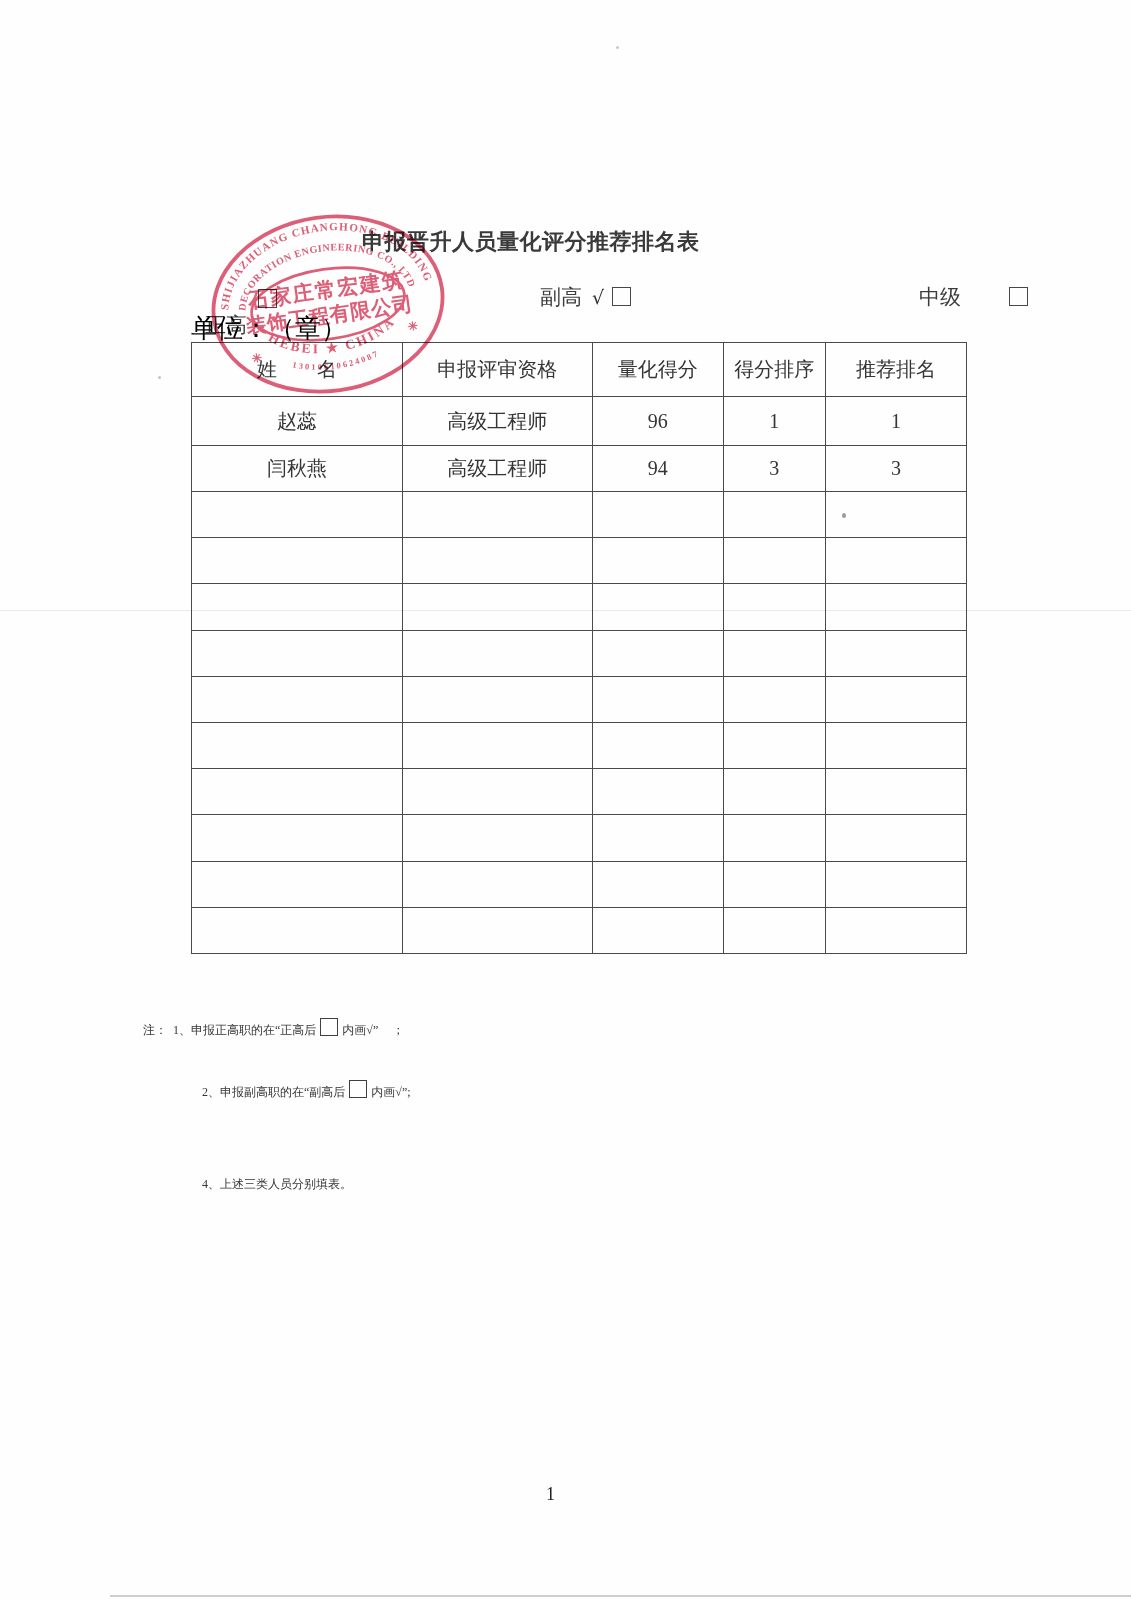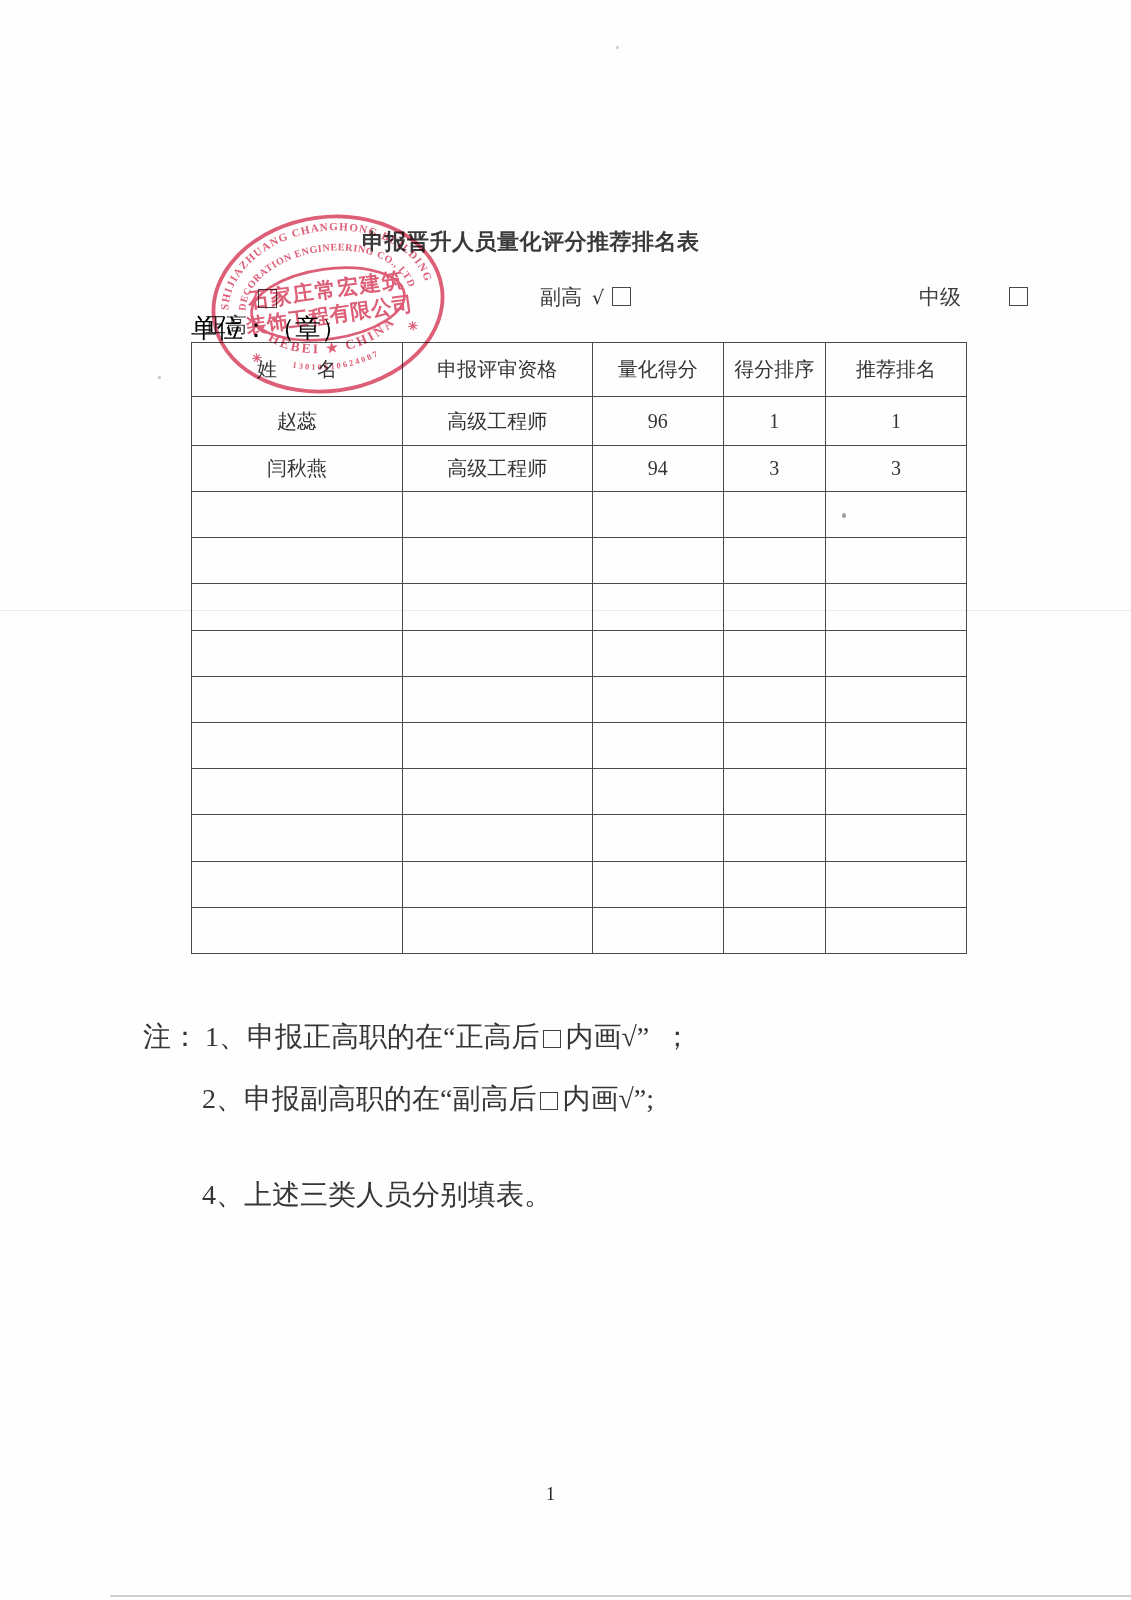--- a/index.html
+++ b/index.html
@@ -40,21 +40,21 @@
     border-collapse:collapse;table-layout:fixed;z-index:2;
   }
   table.rank th,table.rank td{
     border:1.6px solid #4a4a4a;text-align:center;vertical-align:middle;
     font-weight:normal;font-size:20px;color:#353535;padding:0;overflow:hidden;
   }
   table.rank thead tr{height:54px;}
   tr.data-row.r0{height:49px;} tr.data-row.r1{height:47px;} tr.data-row.r2{height:46px;}
   tr.empty-row{height:46.2px;}
   
-  .note-line{position:absolute;font-size:28px;color:#363636;white-space:nowrap;}
+  .note-line{position:absolute;font-size:12px;color:#363636;white-space:nowrap;}
   .note-1{left:143px;top:1018px;}
   .note-2{left:202px;top:1080px;}
   .note-3{left:202px;top:1138px;}
   .note-4{left:202px;top:1176px;}
   .note-label{margin-right:6px;}
   .note-box{
     display:inline-block;width:16px;height:16px;border:1.6px solid #3f3f3f;
     margin:0 4px;vertical-align:-2px;
   }
   .note-tail{margin-left:14px;}

